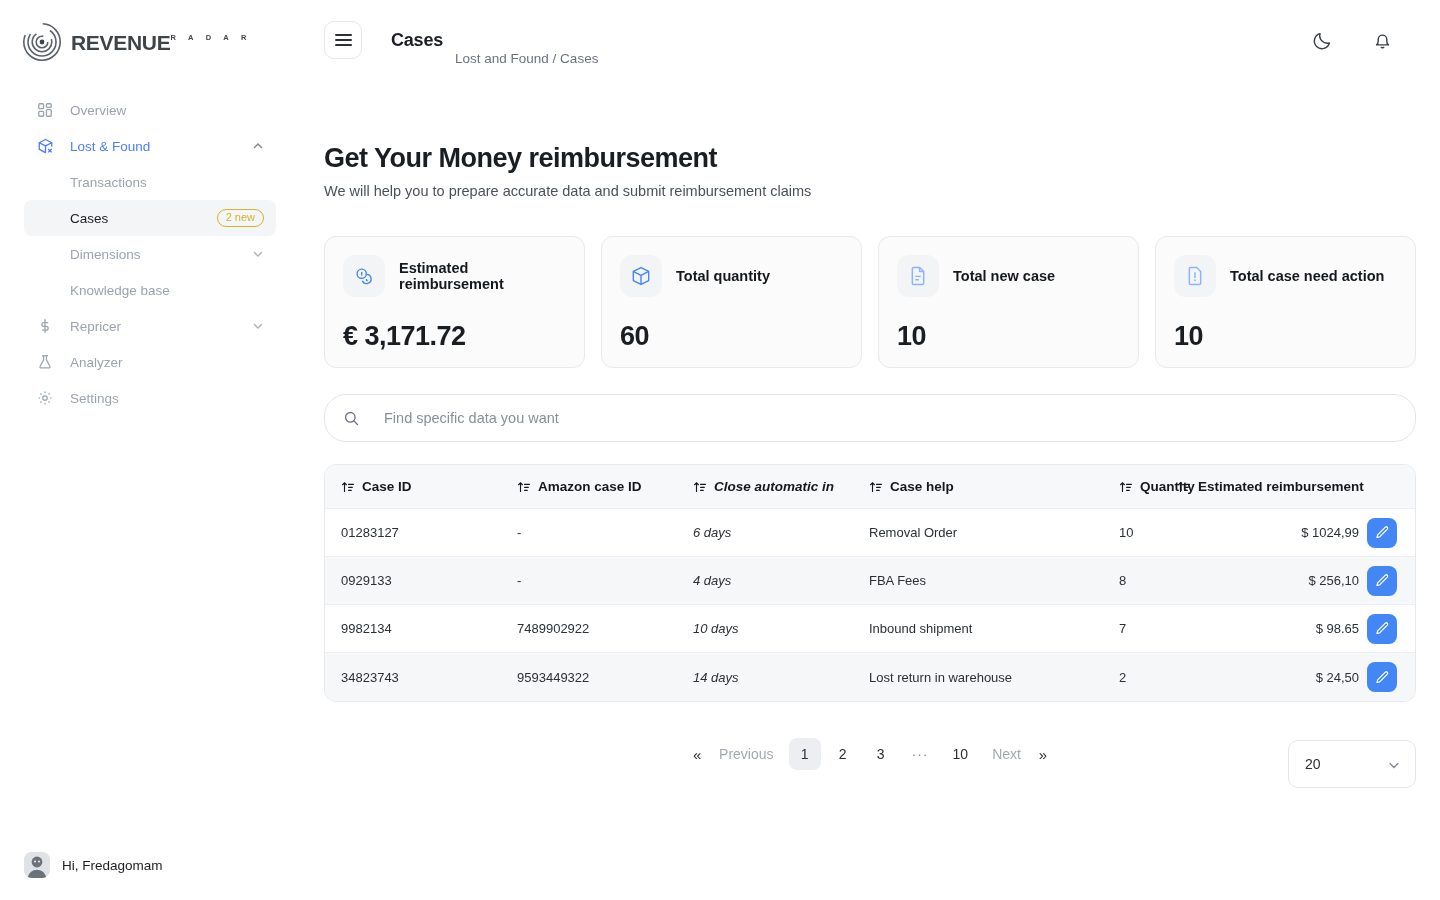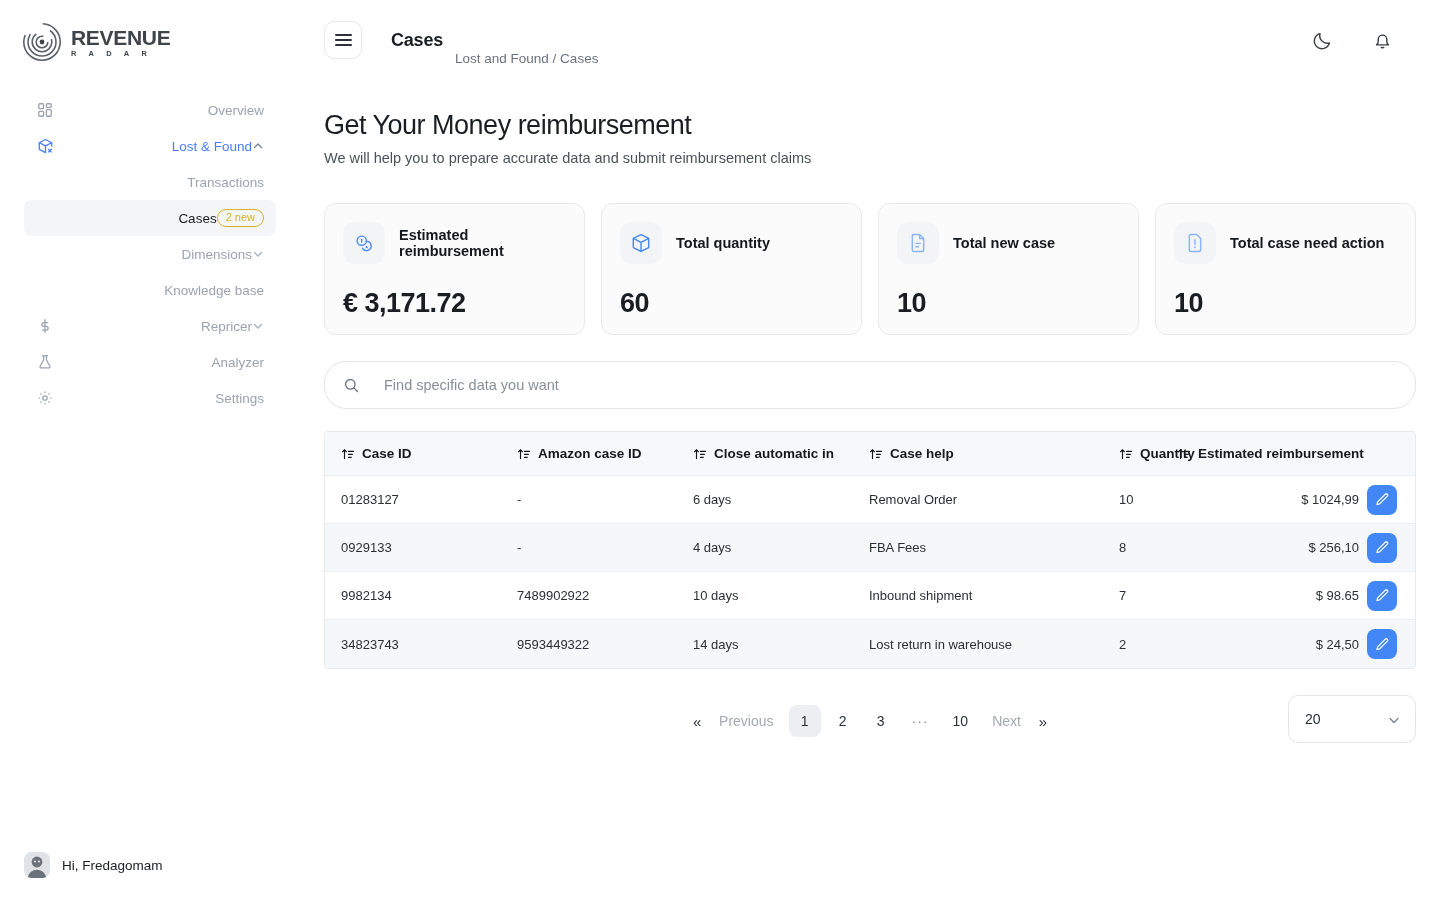--- a/index.html
+++ b/index.html
@@ -18,42 +18,41 @@
     background: #ffffff;
     position: relative;
     flex: 0 0 300px;
   }
   .logo-wrap {
     display: flex; align-items: center; gap: 9px;
     padding: 22px 0 0 22px;
     height: 62px;
   }
   .logo-mark { width: 40px; height: 40px; flex: 0 0 40px; }
-  .logo-text { display: flex; flex-direction: column; line-height: 1; }
+  .logo-text { display: flex; line-height: 1; }
   .logo-main {
     font-size: 21px; font-weight: 800; letter-spacing: -0.3px;
     color: #3f4449;
   }
   .logo-sub {
     font-size: 7.5px; font-weight: 700; letter-spacing: 5.2px;
     color: #3f4449; margin-top: 2px;
   }
 
   .nav { margin-top: 30px; }
   .nav-item {
     display: flex; align-items: center;
     height: 36px;
     margin: 0 24px;
     padding: 0 12px 0 12px;
     border-radius: 8px;
     cursor: pointer;
     color: #9ca3af;
     font-size: 13.5px;
     position: relative;
-    text-align: right;
   }
   .nav-item .ico {
     width: 18px; height: 18px; flex: 0 0 18px;
     display: flex; align-items: center; justify-content: center;
     margin-right: 16px;
   }
   .nav-item.active-parent { color: #4a7dff; }
   .nav-item.sub { padding-left: 46px; color: #9ca3af; }
   .nav-item.sub.selected {
     background: #f4f5f7; color: #1a1d21; font-weight: 500;
@@ -90,21 +89,21 @@
   }
   .burger i { display: block; width: 17px; height: 1.7px; background: #2c3136; border-radius: 2px; }
   .topbar-title {
     margin-left: 29px; font-size: 18px; font-weight: 800; letter-spacing: -0.2px;
   }
   .breadcrumb { margin-left: 12px; font-size: 13.5px; color: #6b7280; margin-top: 36px; }
   .topbar-right { margin-left: auto; display: flex; align-items: center; gap: 36px; padding-right: 22px; }
   .icon-btn { width: 24px; height: 24px; cursor: pointer; display: flex; align-items: center; justify-content: center; }
 
   .content { padding: 0 24px 0 24px; }
-  .page-title { font-size: 27px; font-weight: 400; letter-spacing: -0.5px; margin-top: 30px; }
+  .page-title { font-size: 27px; font-weight: 700; letter-spacing: -0.5px; margin-top: 63px; }
   .page-sub { font-size: 14.5px; color: #4b5158; margin-top: 9px; }
 
   
   .cards { display: flex; gap: 16px; margin-top: 37px; }
   .card {
     flex: 1 1 0;
     height: 132px;
     border: 1px solid #e7e9ec;
     border-radius: 12px;
     background: #fbfbfc;
@@ -132,33 +131,33 @@
   .search input {
     border: 0; outline: 0; font-size: 14.5px; color: #3b4047;
     margin-left: 24px; flex: 1 1 auto;
     font-family: "Liberation Sans", sans-serif; background: transparent;
   }
   .search input::placeholder { color: #888f97; }
 
   
   .table-wrap {
     margin-top: 22px;
-    border: 1px solid #e7e9ec; border-radius: 4px; overflow: hidden;
+    border: 1px solid #e7e9ec; border-radius: 12px; overflow: hidden;
     background: #fff;
   }
   .trow { display: flex; align-items: center; height: 48px; padding: 0 16px; }
   .thead { background: #f7f8f9; border-bottom: 1px solid #eceef1; height: 44px; }
   .th {
     display: flex; align-items: center; gap: 7px;
     font-size: 13.5px; font-weight: 700; color: #15181c; white-space: nowrap;
   }
   .td { font-size: 13px; color: #2b3036; white-space: nowrap; }
   .c1 { width: 176px; flex: 0 0 176px; }
   .c2 { width: 176px; flex: 0 0 176px; }
-  .c3 { width: 176px; flex: 0 0 176px; }
+  .c3 { width: 176px; flex: 0 0 176px; font-style: italic; }
   .c4 { width: 250px; flex: 0 0 250px; }
   .c5 { width: 58px; flex: 0 0 58px; }
   .c6 { width: 182px; flex: 0 0 182px; text-align: right; justify-content: flex-end; }
   .c6.td { text-align: right; }
   .c7 { flex: 1 1 auto; display: flex; justify-content: flex-end; padding-right: 2px; }
   .tbody-row { border-bottom: 1px solid #eceef1; }
   .tbody-row:last-child { border-bottom: 0; }
   .tbody-row.alt { background: #f6f7f8; }
   .edit-btn {
     width: 30px; height: 30px; border-radius: 8px; background: #4287f5;
@@ -172,21 +171,21 @@
   .pg {
     min-width: 32px; height: 32px; padding: 0 9px;
     display: flex; align-items: center; justify-content: center;
     font-size: 14px; color: #2b3036; border-radius: 8px; cursor: pointer;
   }
   .pg.muted { color: #a3a9b1; }
   .pg.active { background: #eceef1; font-weight: 500; }
   .pg.dots { color: #8b9199; letter-spacing: 1px; }
   .pg.chevglyph { color: #2b3036; font-size: 15px; padding: 0 2px; min-width: 14px; }
   .page-size {
-    position: absolute; right: 0; top: 0;
+    position: absolute; right: 0; top: 12px;
     width: 128px; height: 48px; border: 1px solid #e3e5e9; border-radius: 10px;
     display: flex; align-items: center; padding: 0 16px; cursor: pointer;
     font-size: 14px; color: #2b3036; background: #fff;
   }
   .page-size .chev { margin-left: auto; }
   svg { display: block; }
 </style>
 </head>
 <body>
 

